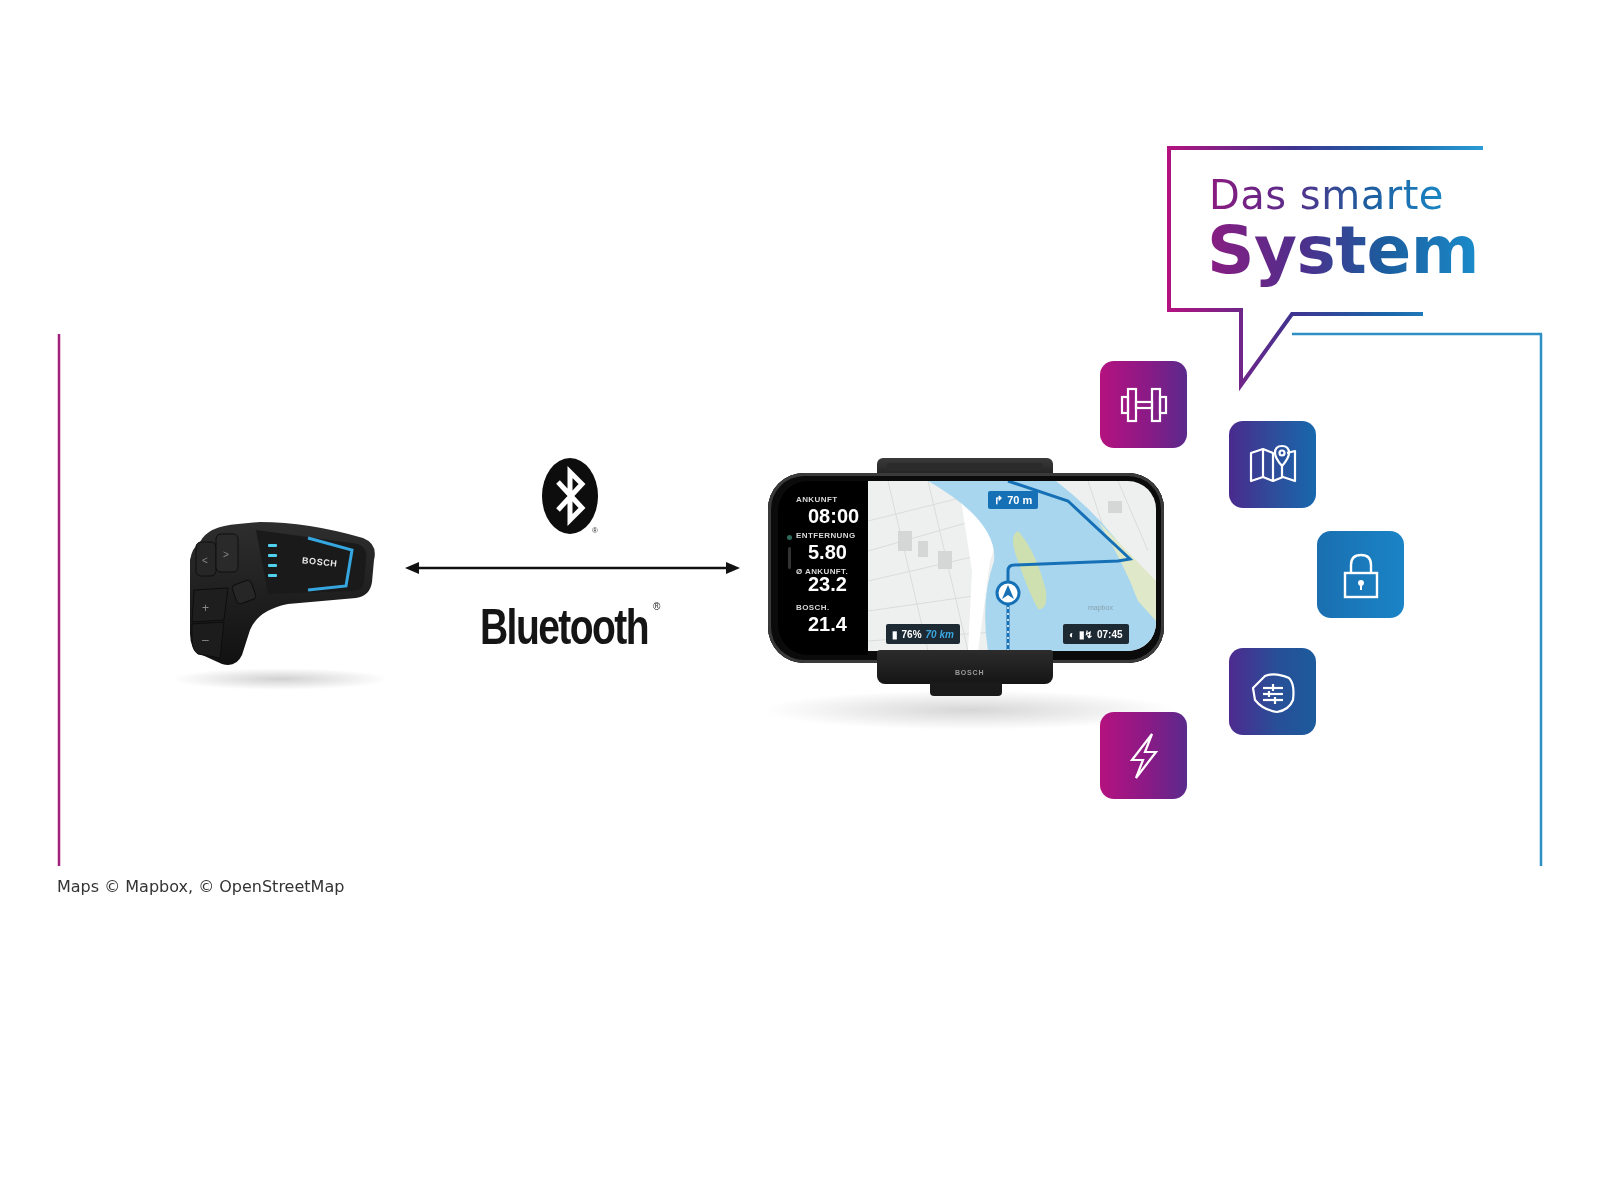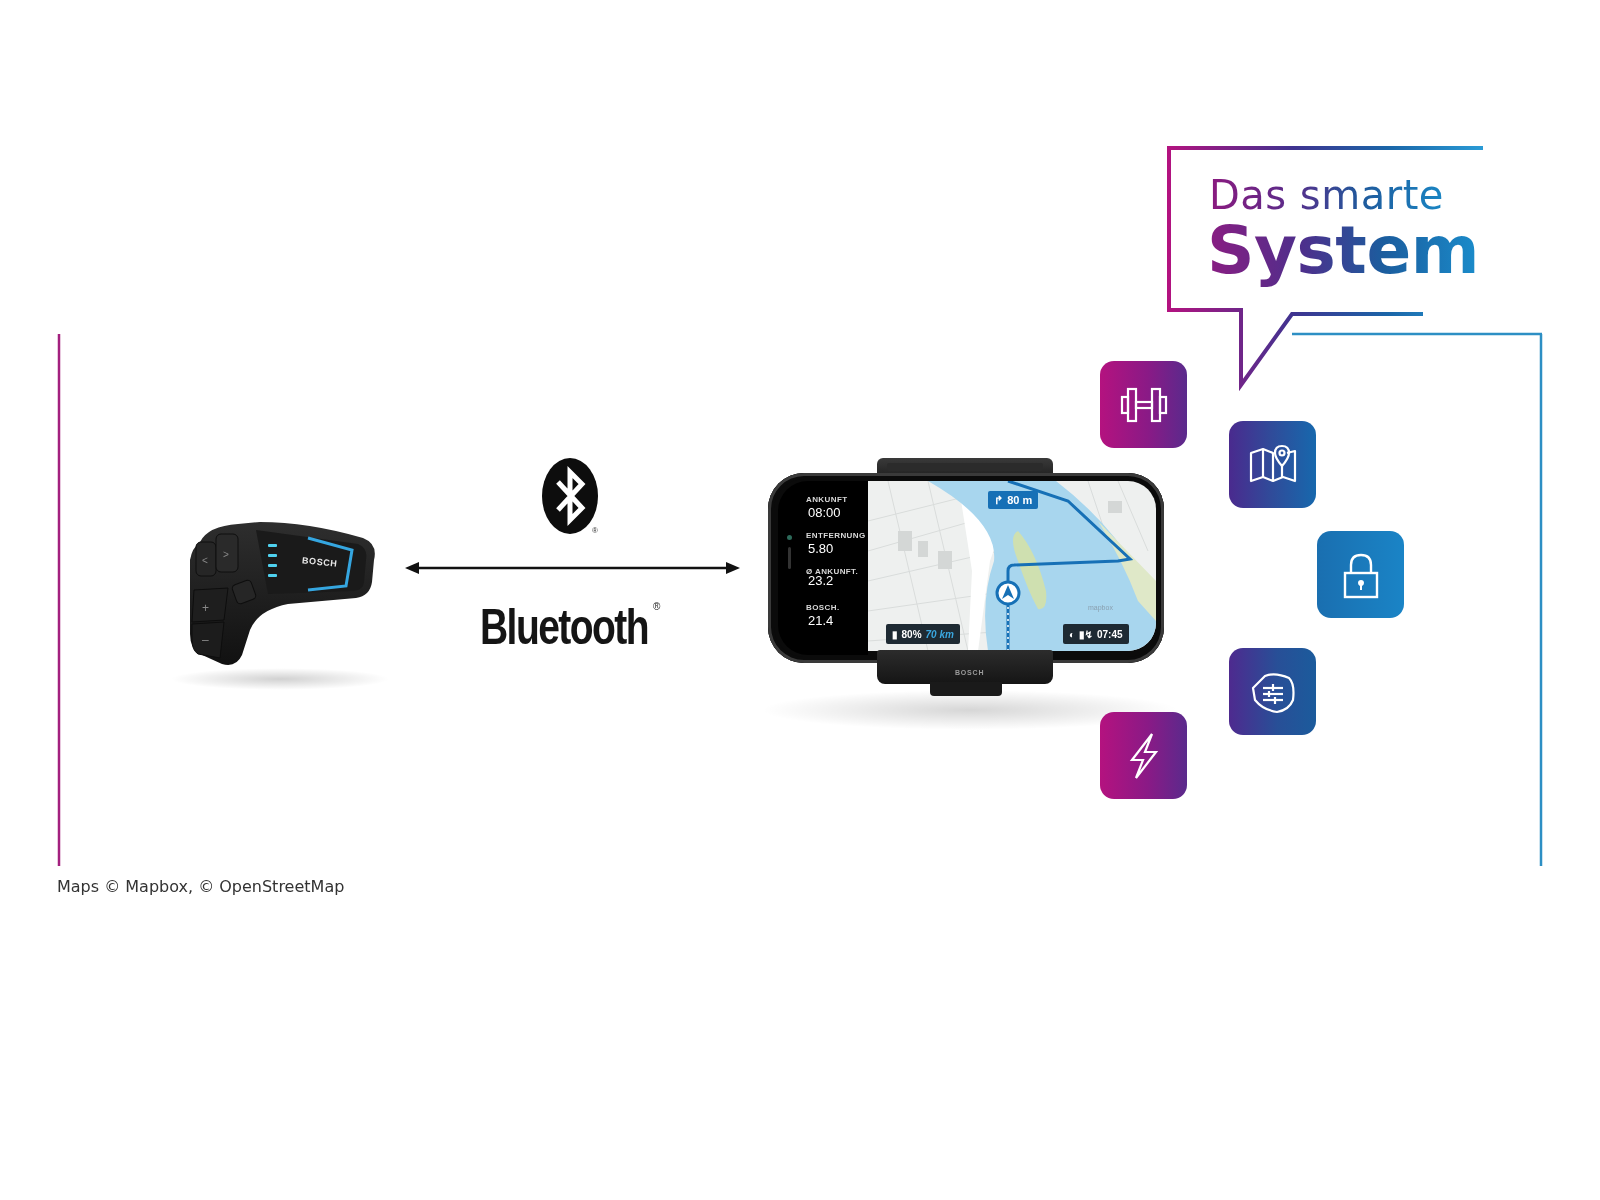--- a/index.html
+++ b/index.html
@@ -27,22 +27,22 @@
   .bt-word-reg { position:absolute; left:653px; top:601px; font-size:10px; color:#222; }
 
   
   .phone-shadow { position:absolute; left:760px; top:690px; width:420px; height:40px; border-radius:50%; background:radial-gradient(ellipse at center, rgba(0,0,0,0.16), rgba(0,0,0,0) 70%); }
   .mount-top { position:absolute; left:877px; top:458px; width:176px; height:22px; background:linear-gradient(180deg,#3a3a3a,#1c1c1c); border-radius:6px 6px 2px 2px; }
   .mount-top::after { content:""; position:absolute; left:10px; right:10px; top:5px; height:8px; background:#2b2b2b; border-radius:2px; }
   .phone { position:absolute; left:768px; top:473px; width:396px; height:190px; background:#0b0b0b; border-radius:36px; box-shadow: inset 0 0 0 3px #3a3a3a, inset 0 0 0 6px #0b0b0b; }
   .phone-left { position:absolute; left:10px; top:8px; width:90px; height:174px; background:#000; border-radius:30px 0 0 30px; }
   .camera-dot { position:absolute; left:9px; top:54px; width:5px; height:5px; border-radius:50%; background:#2d6a5a; }
   .camera-pill { position:absolute; left:10px; top:66px; width:3px; height:22px; border-radius:2px; background:#333; }
-  .stat-label { position:absolute; left:28px; font-size:8px; font-weight:700; color:#d8d8d8; letter-spacing:0.4px; white-space:nowrap;text-align:right; }
-  .stat-value { position:absolute; left:30px; font-size:13px; font-weight:400; color:#ffffff; white-space:nowrap; }
+  .stat-label { position:absolute; left:18px; font-size:8px; font-weight:700; color:#d8d8d8; letter-spacing:0.4px; white-space:nowrap;text-align:right; }
+  .stat-value { position:absolute; left:30px; font-size:20px; font-weight:700; color:#ffffff; white-space:nowrap; }
 
   .map { position:absolute; left:100px; top:8px; width:288px; height:170px; background:#eef0ef; border-radius:0 28px 28px 0; overflow:hidden; }
   .nav-chip { position:absolute; left:120px; top:10px; height:18px; padding:0 6px; background:#1670b6; color:#fff; font-size:11px; font-weight:700; display:flex; align-items:center; gap:4px; border-radius:2px; }
   .battery-chip { position:absolute; left:18px; top:143px; height:20px; padding:0 6px; background:#1e2a33; color:#fff; font-size:10px; font-weight:700; display:flex; align-items:center; gap:4px; border-radius:2px; white-space:nowrap; }
   .battery-chip .range { color:#3aa7e0;font-style:italic; }
   .time-chip { position:absolute; left:195px; top:143px; height:20px; padding:0 6px; background:#1e2a33; color:#fff; font-size:10px; font-weight:700; display:flex; align-items:center; gap:4px; border-radius:2px; white-space:nowrap; }
   .mapbox-mark { position:absolute; left:220px; top:123px; font-size:7px; color:#8aa0b0; white-space:nowrap; }
   .mount-bottom { position:absolute; left:877px; top:650px; width:176px; height:34px; background:linear-gradient(180deg,#2c2c2c,#151515); border-radius:3px 3px 8px 8px; }
   .mount-bottom-foot { position:absolute; left:930px; top:682px; width:72px; height:14px; background:#1a1a1a; border-radius:0 0 4px 4px; }
   .mount-brand { position:absolute; left:955px; top:669px; font-size:7px; font-weight:700; color:#9a9a9a; letter-spacing:0.8px; }
@@ -190,26 +190,26 @@
       <path d="M150 50 Q168 70 178 110 Q180 130 170 128 Q160 110 150 80 Q140 55 150 50 Z" fill="#cfe0b0"></path>
 
       <path d="M140 170 L140 90 Q140 84 146 84 L250 80 L262 78 L200 20 L140 0" fill="none" stroke="#1670b6" stroke-width="3"></path>
       <line x1="140" y1="120" x2="140" y2="170" stroke="#fff" stroke-width="1.5" stroke-dasharray="2 4"></line>
 
       <circle cx="140" cy="112" r="11" fill="#fff" stroke="#1670b6" stroke-width="3"></circle>
       <path d="M140 104 L146 118 L140 114 L134 118 Z" fill="#1670b6"></path>
     </svg>
     <div class="nav-chip">
       <span>↱</span>
-      <span>80 m</span>
+      <span>70 m</span>
     </div>
     <div class="mapbox-mark">mapbox</div>
     <div class="battery-chip">
       <span>▮</span>
-      <span>80%</span>
+      <span>76%</span>
       <span class="range">70 km</span>
     </div>
     <div class="time-chip">
       <span>◐</span>
       <span>▮↯</span>
       <span>07:45</span>
     </div>
   </div>
 </div>
 <div class="mount-bottom"></div>

